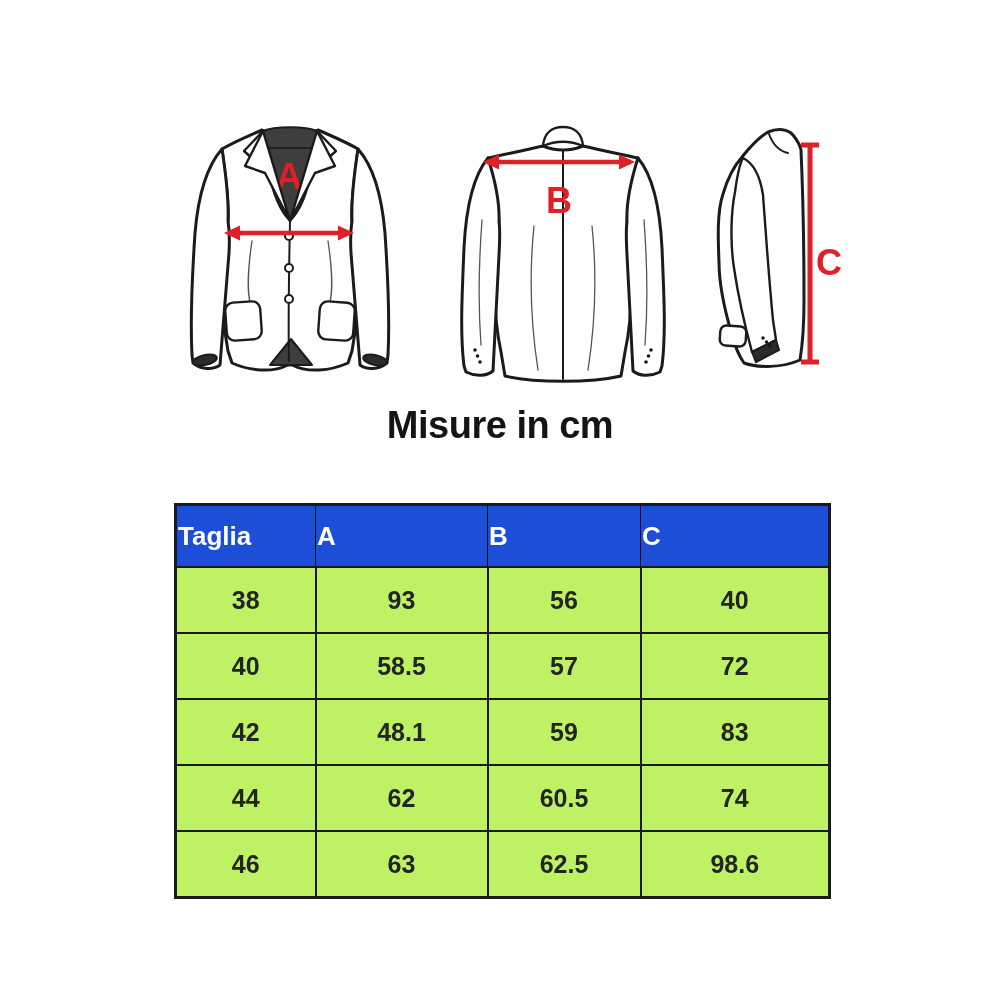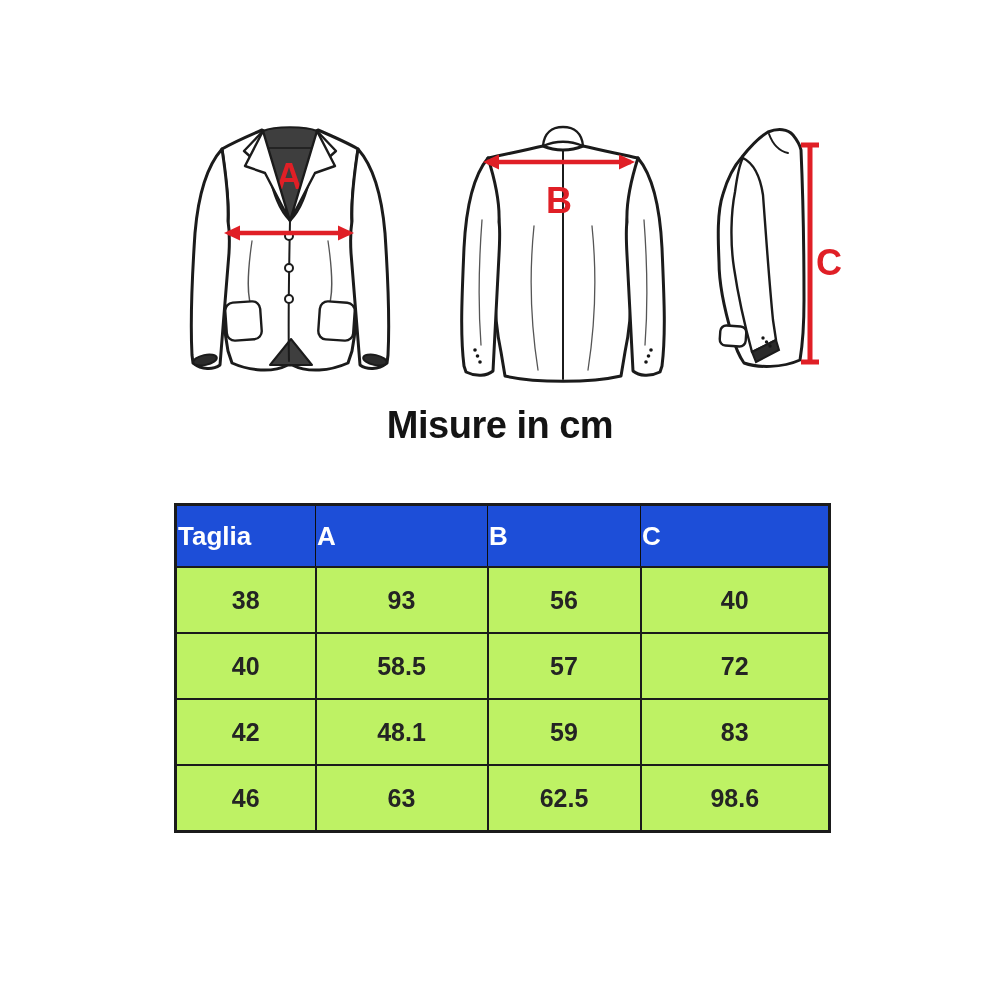--- a/index.html
+++ b/index.html
@@ -152,20 +152,26 @@
         <td>57</td>
         <td>72</td>
       </tr>
       <tr>
         <td>42</td>
         <td>48.1</td>
         <td>59</td>
         <td>83</td>
       </tr>
       <tr>
+        <td>44</td>
+        <td>62</td>
+        <td>60.5</td>
+        <td>74</td>
+      </tr>
+      <tr>
         <td>46</td>
         <td>63</td>
         <td>62.5</td>
         <td>98.6</td>
       </tr>
     </tbody>
   </table>
 
 </div>
 

